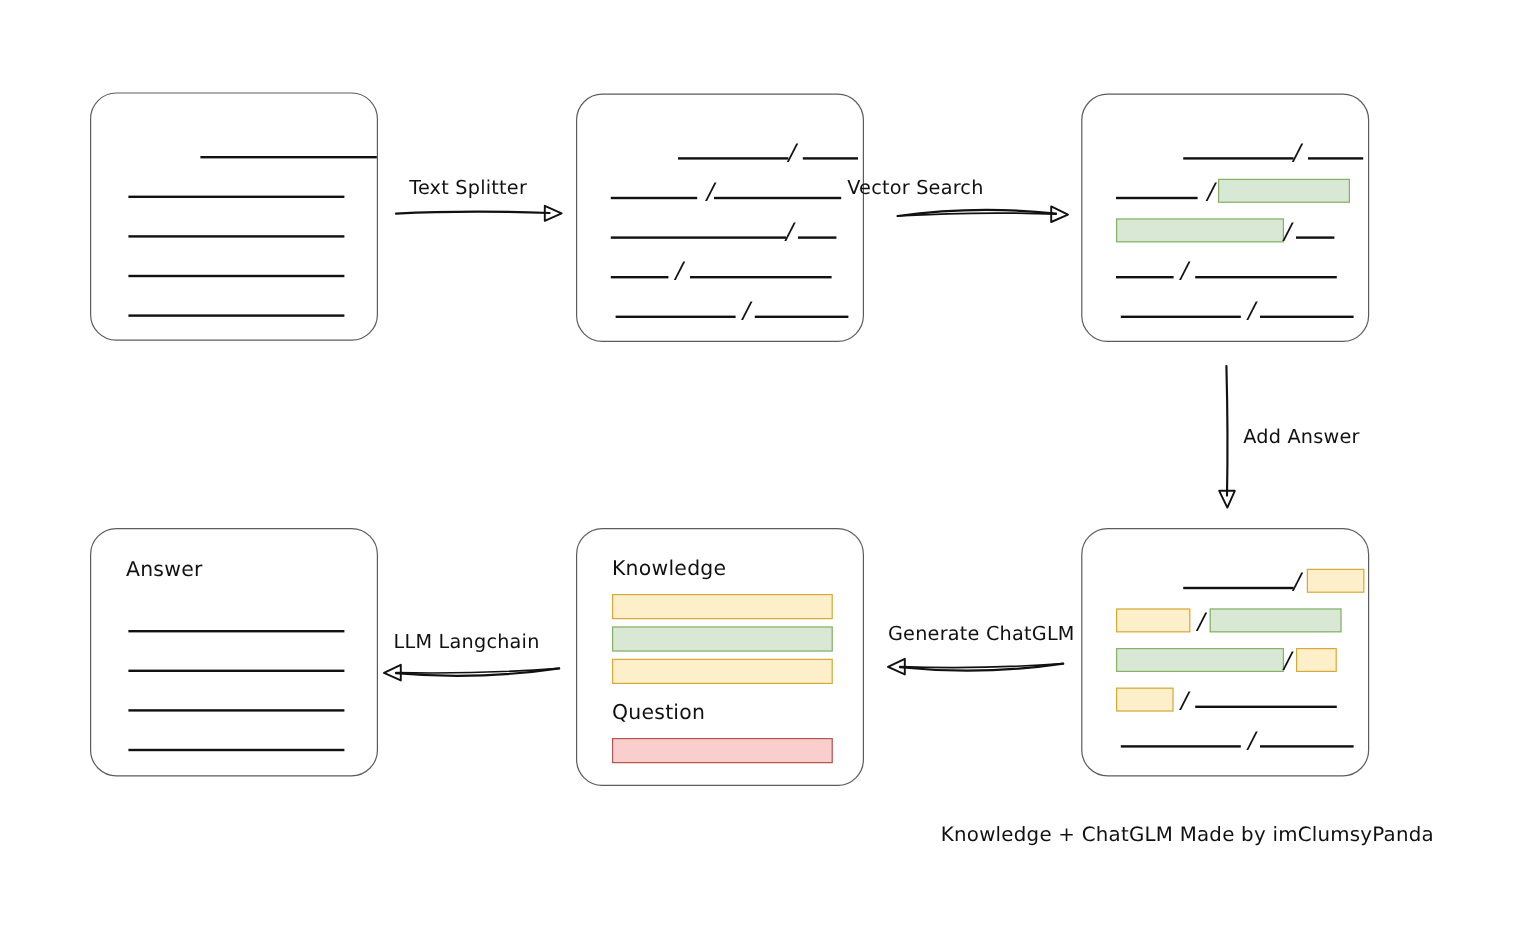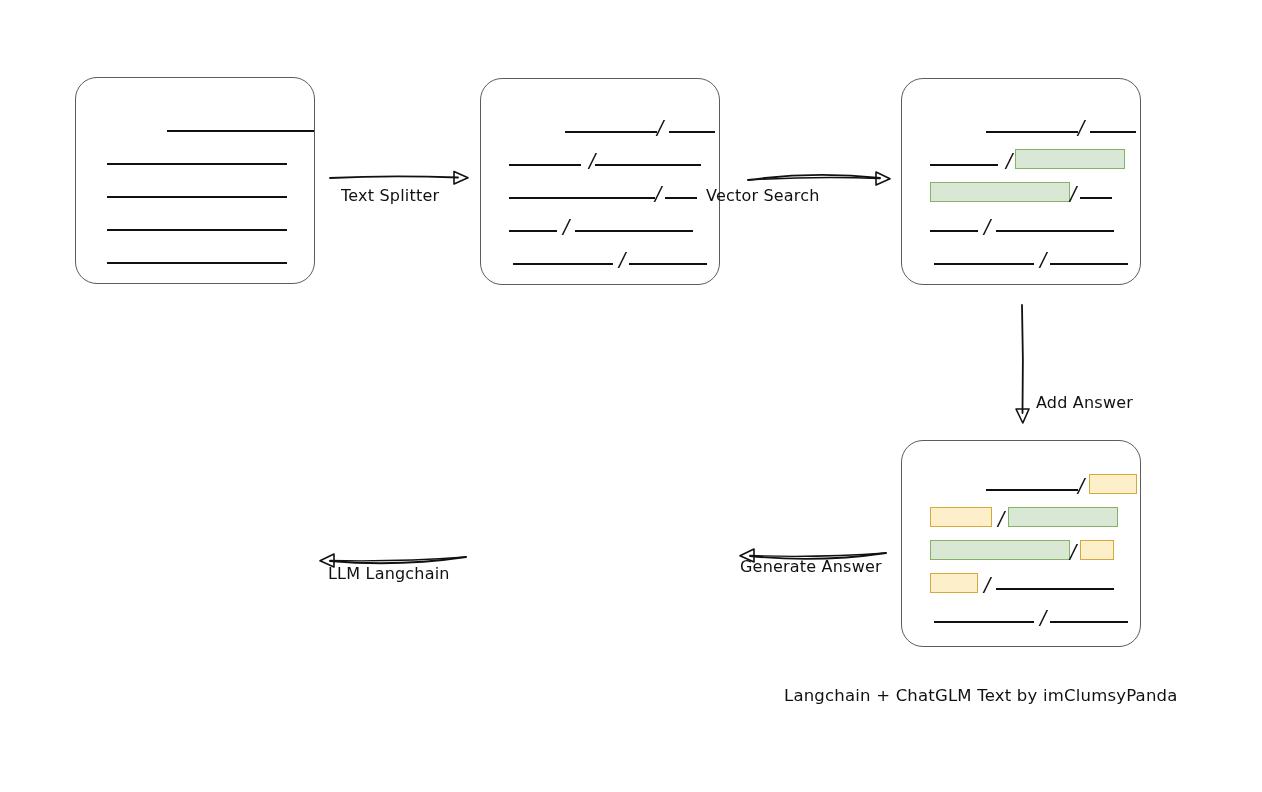--- a/index.html
+++ b/index.html
@@ -91,21 +91,20 @@
   }
 
   
   .arrow-label {
     position: absolute;
     font-family: "DejaVu Sans", "Liberation Sans", sans-serif;
     font-size: 16px;
     color: #111111;
     white-space: nowrap;
     letter-spacing: 0.2px;
-    margin-top: 39px;
   }
   .arrow-svg {
     position: absolute;
     overflow: visible;
   }
 
   
   .caption {
     position: absolute;
     font-family: "DejaVu Sans", "Liberation Sans", sans-serif;
@@ -273,31 +272,60 @@
           <span class="gap" style="width: 4px;"></span>
           <span class="seg" style="width: 100px;"></span>
           <span class="gap" style="width: 6px;"></span>
           <span class="slash">/</span>
           <span class="gap" style="width: 4px;"></span>
           <span class="seg" style="width: 78px;"></span>
         </div>
       </div>
   </div>
 
-  <div class="arrow-label" style="left:740px; top:518px;">Generate Answer</div>
+  <div class="arrow-label" style="left:740px; top:518px;">Generate ChatGLM</div>
   <svg class="arrow-svg" style="left:738px; top:545px;" width="150" height="22" viewBox="0 0 150 22">
     <path d="M148 8 Q 80 18 12 11" stroke="#111" stroke-width="1.8" fill="none" stroke-linecap="round"></path>
     <path d="M148 8 Q 78 13 12 10.5" stroke="#111" stroke-width="1.4" fill="none" stroke-linecap="round"></path>
     <path d="M16 4 L 2 10.8 L 16 17 Z" stroke="#111" stroke-width="1.6" fill="none" stroke-linejoin="round"></path>
   </svg>
 
+  <div class="doc-box" style="left:480px; top:440px; width:240px; height:215px;">
+    <div class="box-heading" style="left:29px; top:23px;">Knowledge</div>
+    <div class="bars-knowledge">
+        <div class="bar" style="left: 29px; top: 54px; width: 184px; background: rgb(253, 239, 201); border-color: rgb(214, 169, 59);"></div>
+        <div class="bar" style="left: 29px; top: 81px; width: 184px; background: rgb(216, 232, 212); border-color: rgb(132, 179, 102);"></div>
+        <div class="bar" style="left: 29px; top: 108px; width: 184px; background: rgb(253, 239, 201); border-color: rgb(214, 169, 59);"></div>
+      </div>
+    <div class="box-heading" style="left:29px; top:143px;">Question</div>
+    <div class="bars-question">
+        <div class="bar" style="left: 29px; top: 174px; width: 184px; background: rgb(248, 207, 205); border-color: rgb(184, 84, 80);"></div>
+      </div>
+  </div>
 
   <div class="arrow-label" style="left:328px; top:525px;">LLM Langchain</div>
   <svg class="arrow-svg" style="left:318px; top:550px;" width="150" height="22" viewBox="0 0 150 22">
     <path d="M148 7 Q 80 17 12 11" stroke="#111" stroke-width="1.8" fill="none" stroke-linecap="round"></path>
     <path d="M148 7 Q 78 12 12 10.5" stroke="#111" stroke-width="1.4" fill="none" stroke-linecap="round"></path>
     <path d="M16 4 L 2 10.8 L 16 17 Z" stroke="#111" stroke-width="1.6" fill="none" stroke-linejoin="round"></path>
   </svg>
 
-
-  <div class="caption" style="left:784px; top:686px;">Langchain + ChatGLM Text by imClumsyPanda</div>
+  <div class="doc-box" style="left:75px; top:440px; width:240px; height:207px;">
+    <div class="box-heading" style="left:29px; top:24px;">Answer</div>
+    <div class="rows">
+        <div class="line-row" style="top: 66px; left: 31px;">
+          <span class="seg" style="width: 180px;"></span>
+        </div>
+        <div class="line-row" style="top: 99px; left: 31px;">
+          <span class="seg" style="width: 180px;"></span>
+        </div>
+        <div class="line-row" style="top: 132px; left: 31px;">
+          <span class="seg" style="width: 180px;"></span>
+        </div>
+        <div class="line-row" style="top: 165px; left: 31px;">
+          <span class="seg" style="width: 180px;"></span>
+        </div>
+      </div>
+  </div>
+
+  <div class="caption" style="left:784px; top:686px;">Knowledge + ChatGLM Made by imClumsyPanda</div>
 
 </div>
 
 </body></html>

